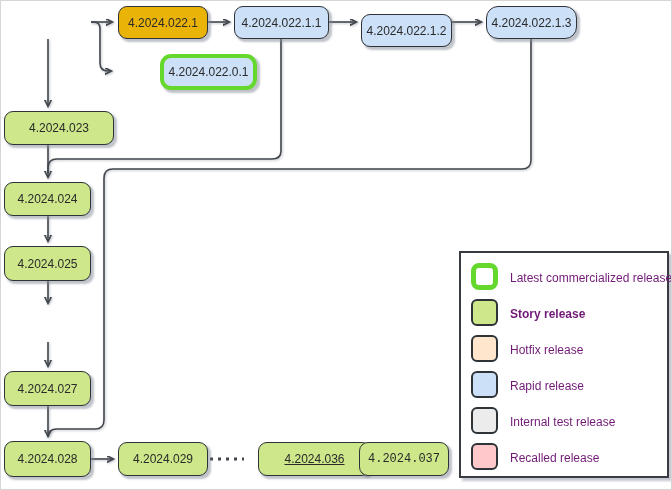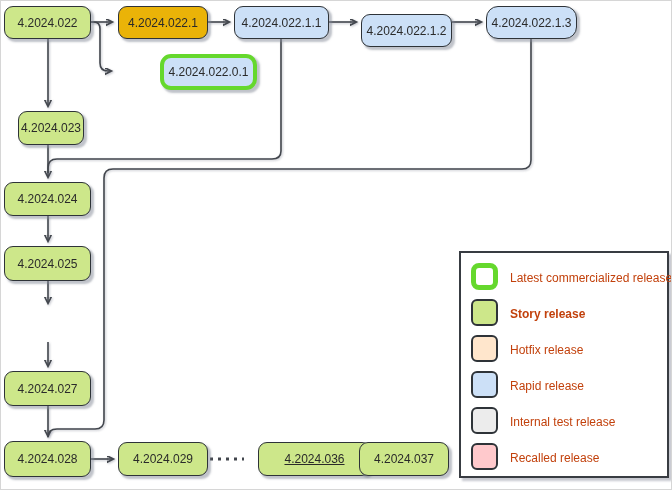--- a/index.html
+++ b/index.html
@@ -42,21 +42,21 @@
     background:#ffffff;
   }
   .swatch.sw-latest{border:5px solid #65d82d;border-radius:8px;background:#ffffff;}
   .swatch.sw-story{background:#cde78a;}
   .swatch.sw-hotfix{background:#ffe6cc;}
   .swatch.sw-rapid{background:#cce0f7;}
   .swatch.sw-internal{background:#ececec;}
   .swatch.sw-recalled{background:#ffc9cc;}
   .legend-label{
     position:absolute;left:49px;top:50%;transform:translateY(-50%);
-    font-size:12px;color:#c2410c;white-space:nowrap;
+    font-size:12px;color:#701a75;white-space:nowrap;
   }
 </style>
 </head>
 <body>
 
 <div class="canvas">
 
   <svg class="edges" viewBox="0 0 672 490" xmlns="http://www.w3.org/2000/svg">
     <defs>
       <marker id="arr" markerWidth="9" markerHeight="8" refX="6.5" refY="3.5" orient="auto" markerUnits="userSpaceOnUse">
@@ -74,37 +74,36 @@
     <path class="shadowed" d="M47 280 L47 302" marker-end="url(#arr)"></path>
     <path class="shadowed" d="M47 341 L47 365" marker-end="url(#arr)"></path>
     <path class="shadowed" d="M47 405 L47 435" marker-end="url(#arr)"></path>
     <path class="shadowed" d="M280 38 L280 150 Q280 158 271 158 L56 158 Q47 158 47 167 L47 172"></path>
     <path class="shadowed" d="M530 38 L530 159 Q530 168 521 168 L112 168 Q103 168 103 177 L103 419 Q103 428 94 428 L56 428 Q47 428 47 436"></path>
     <path class="shadowed" d="M90 458 L112 458" marker-end="url(#arr)"></path>
     <path class="dotted" d="M209 458 L243 458"></path>
     <path class="shadowed" d="M334 458 L352 458" marker-end="url(#arr)"></path>
   </svg>
 
-  <div class="node story" style="left:3px;top:5px;width:87px;height:33px;">4.2024.022</div>
   <div class="node hotfix" style="left:117px;top:5px;width:90px;height:33px;">4.2024.022.1</div>
   <div class="node rapid" style="left:233px;top:5px;width:95px;height:33px;">4.2024.022.1.1</div>
   <div class="node rapid" style="left:360px;top:5px;width:91px;height:33px;margin-top:8px;">4.2024.022.1.2</div>
   <div class="node rapid" style="left:485px;top:5px;width:91px;height:33px;border-radius:12px;">4.2024.022.1.3</div>
 
   <div class="node rapid latest" style="left:116px;top:53px;width:97px;height:36px;margin-left:43px;">4.2024.022.0.1</div>
 
-  <div class="node story" style="left:17px;top:110px;width:66px;height:34px;">4.2024.023</div>
+  <div class="node story" style="left:3px;top:110px;width:110px;height:34px;">4.2024.023</div>
   <div class="node story" style="left:3px;top:181px;width:87px;height:34px;">4.2024.024</div>
   <div class="node story" style="left:3px;top:245px;width:87px;height:35px;">4.2024.025</div>
   <div class="node story" style="left:3px;top:370px;width:87px;height:35px;">4.2024.027</div>
 
   <div class="node story" style="left:3px;top:440px;width:87px;height:36px;">4.2024.028</div>
   <div class="node story" style="left:117px;top:441px;width:90px;height:34px;">4.2024.029</div>
   <div class="node story" style="left:257px;top:441px;width:113px;height:34px;text-decoration:underline;">4.2024.036</div>
-  <div class="node story" style="left:358px;top:441px;width:90px;height:34px;">4.2024.037</div>
+  <div class="node story" style="left:358px;top:441px;width:90px;height:34px;font-family:Liberation Mono, monospace;">4.2024.037</div>
 
   <div class="legend">
     <div class="legend-item" style="top:10px;">
       <span class="swatch sw-latest"></span>
       <span class="legend-label">Latest commercialized release</span>
     </div>
     <div class="legend-item" style="top:46px;font-weight:bold;">
       <span class="swatch sw-story"></span>
       <span class="legend-label">Story release</span>
     </div>

